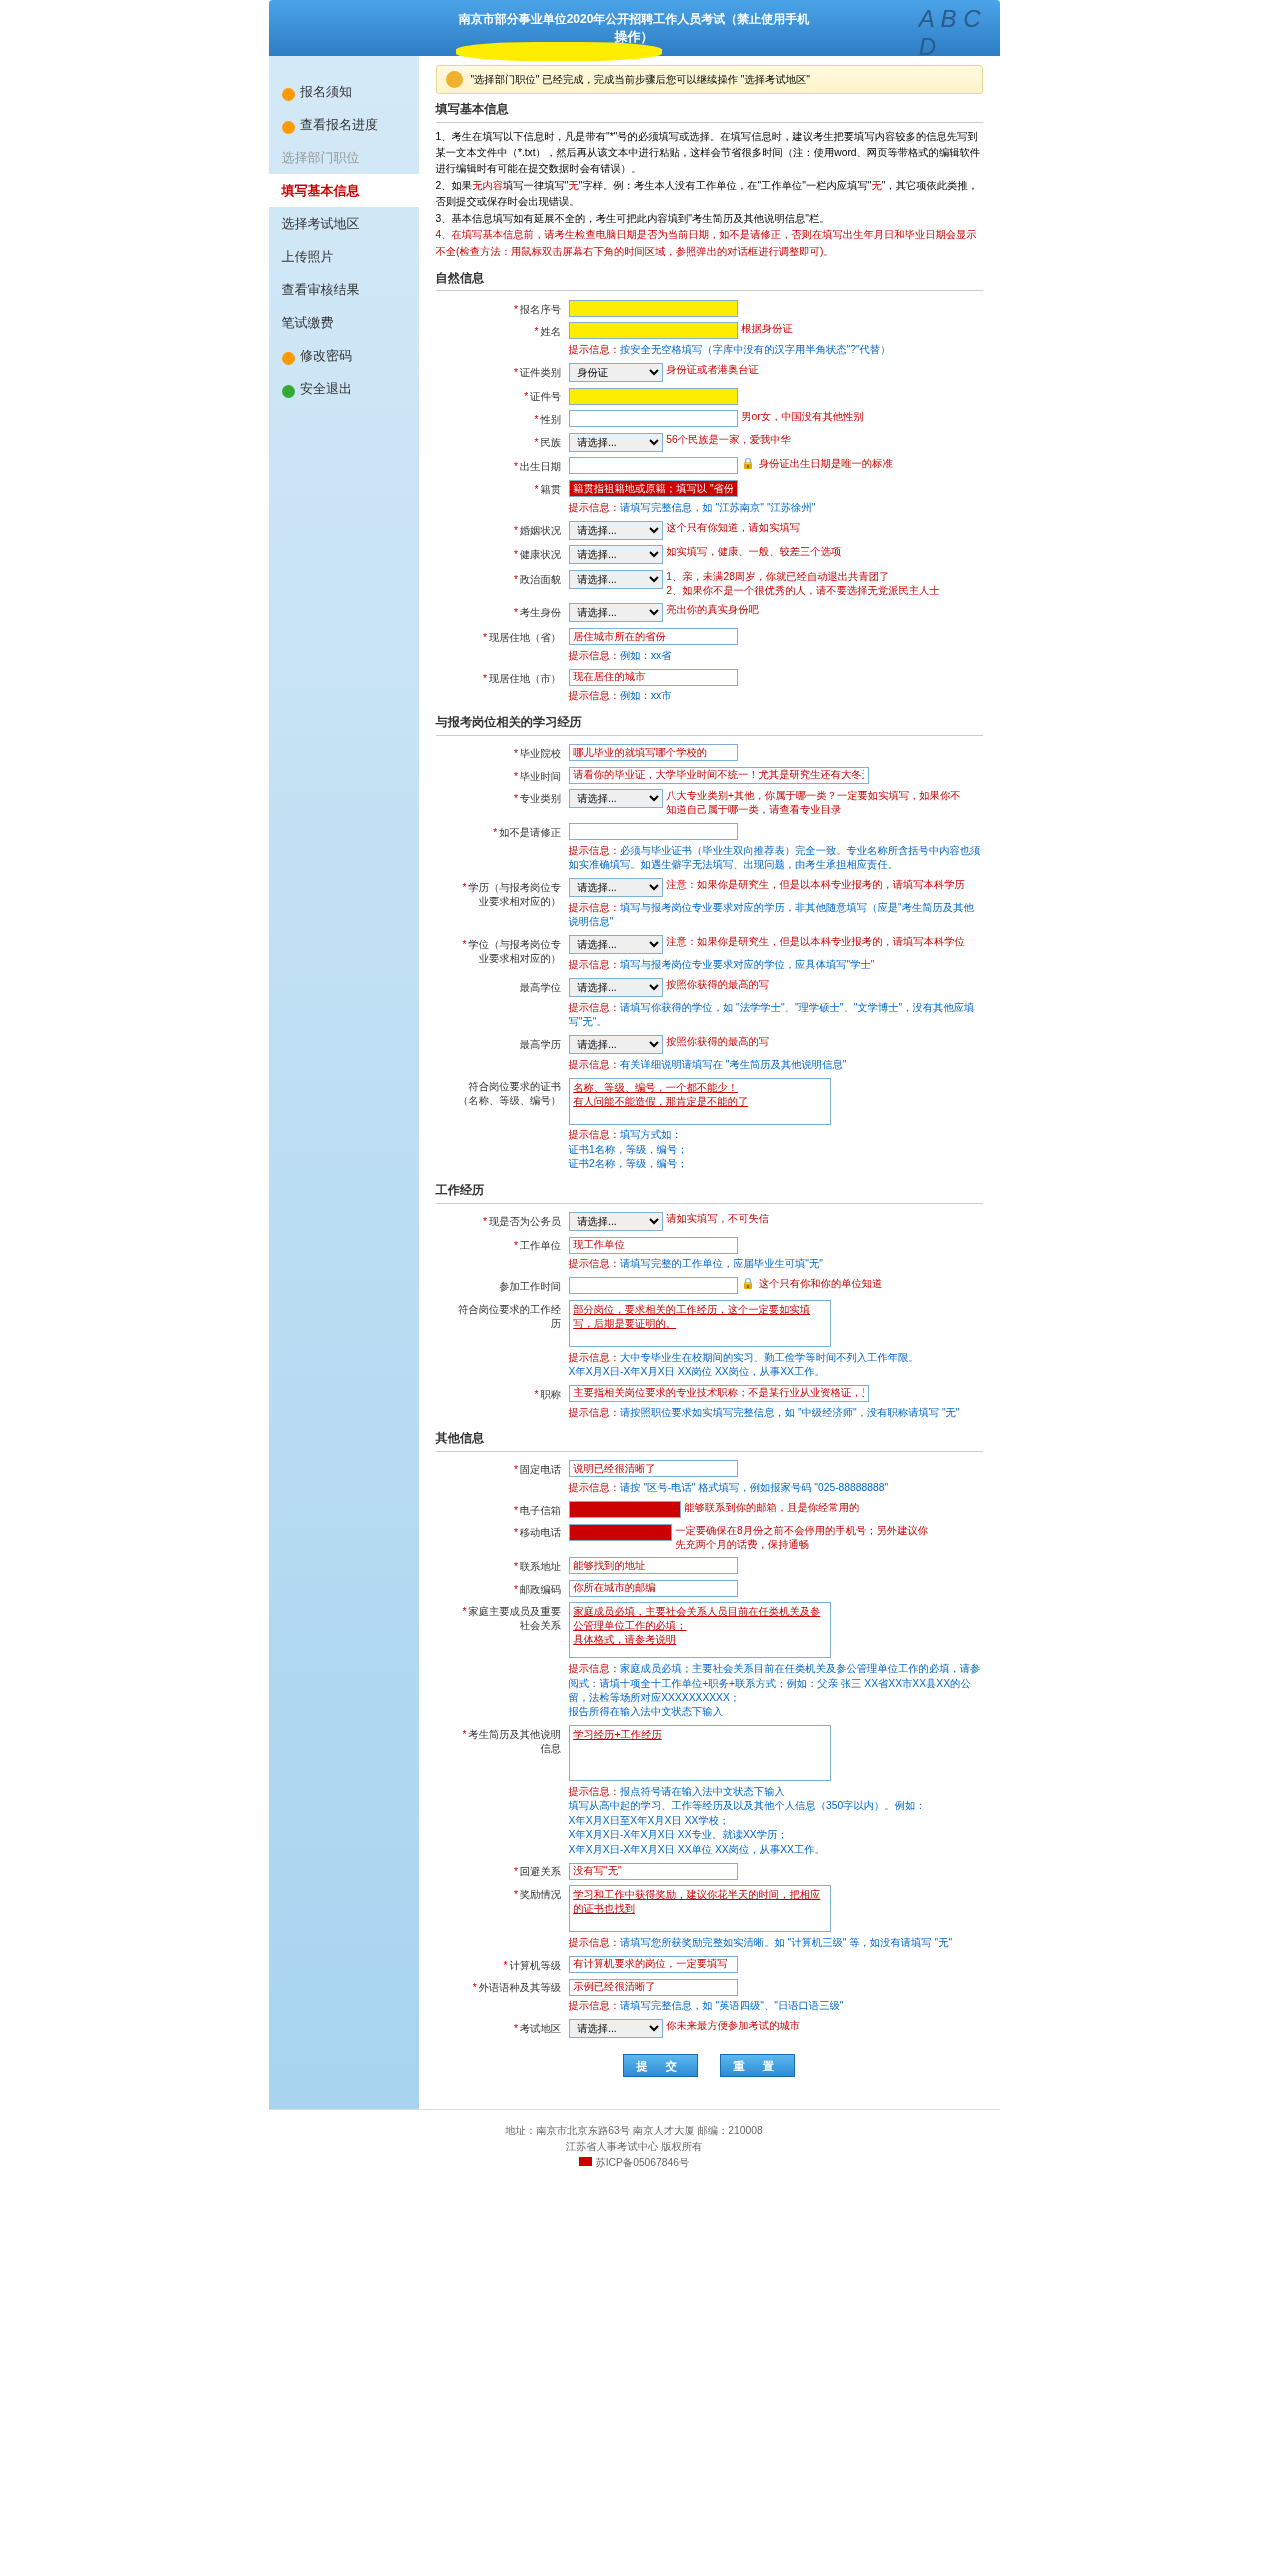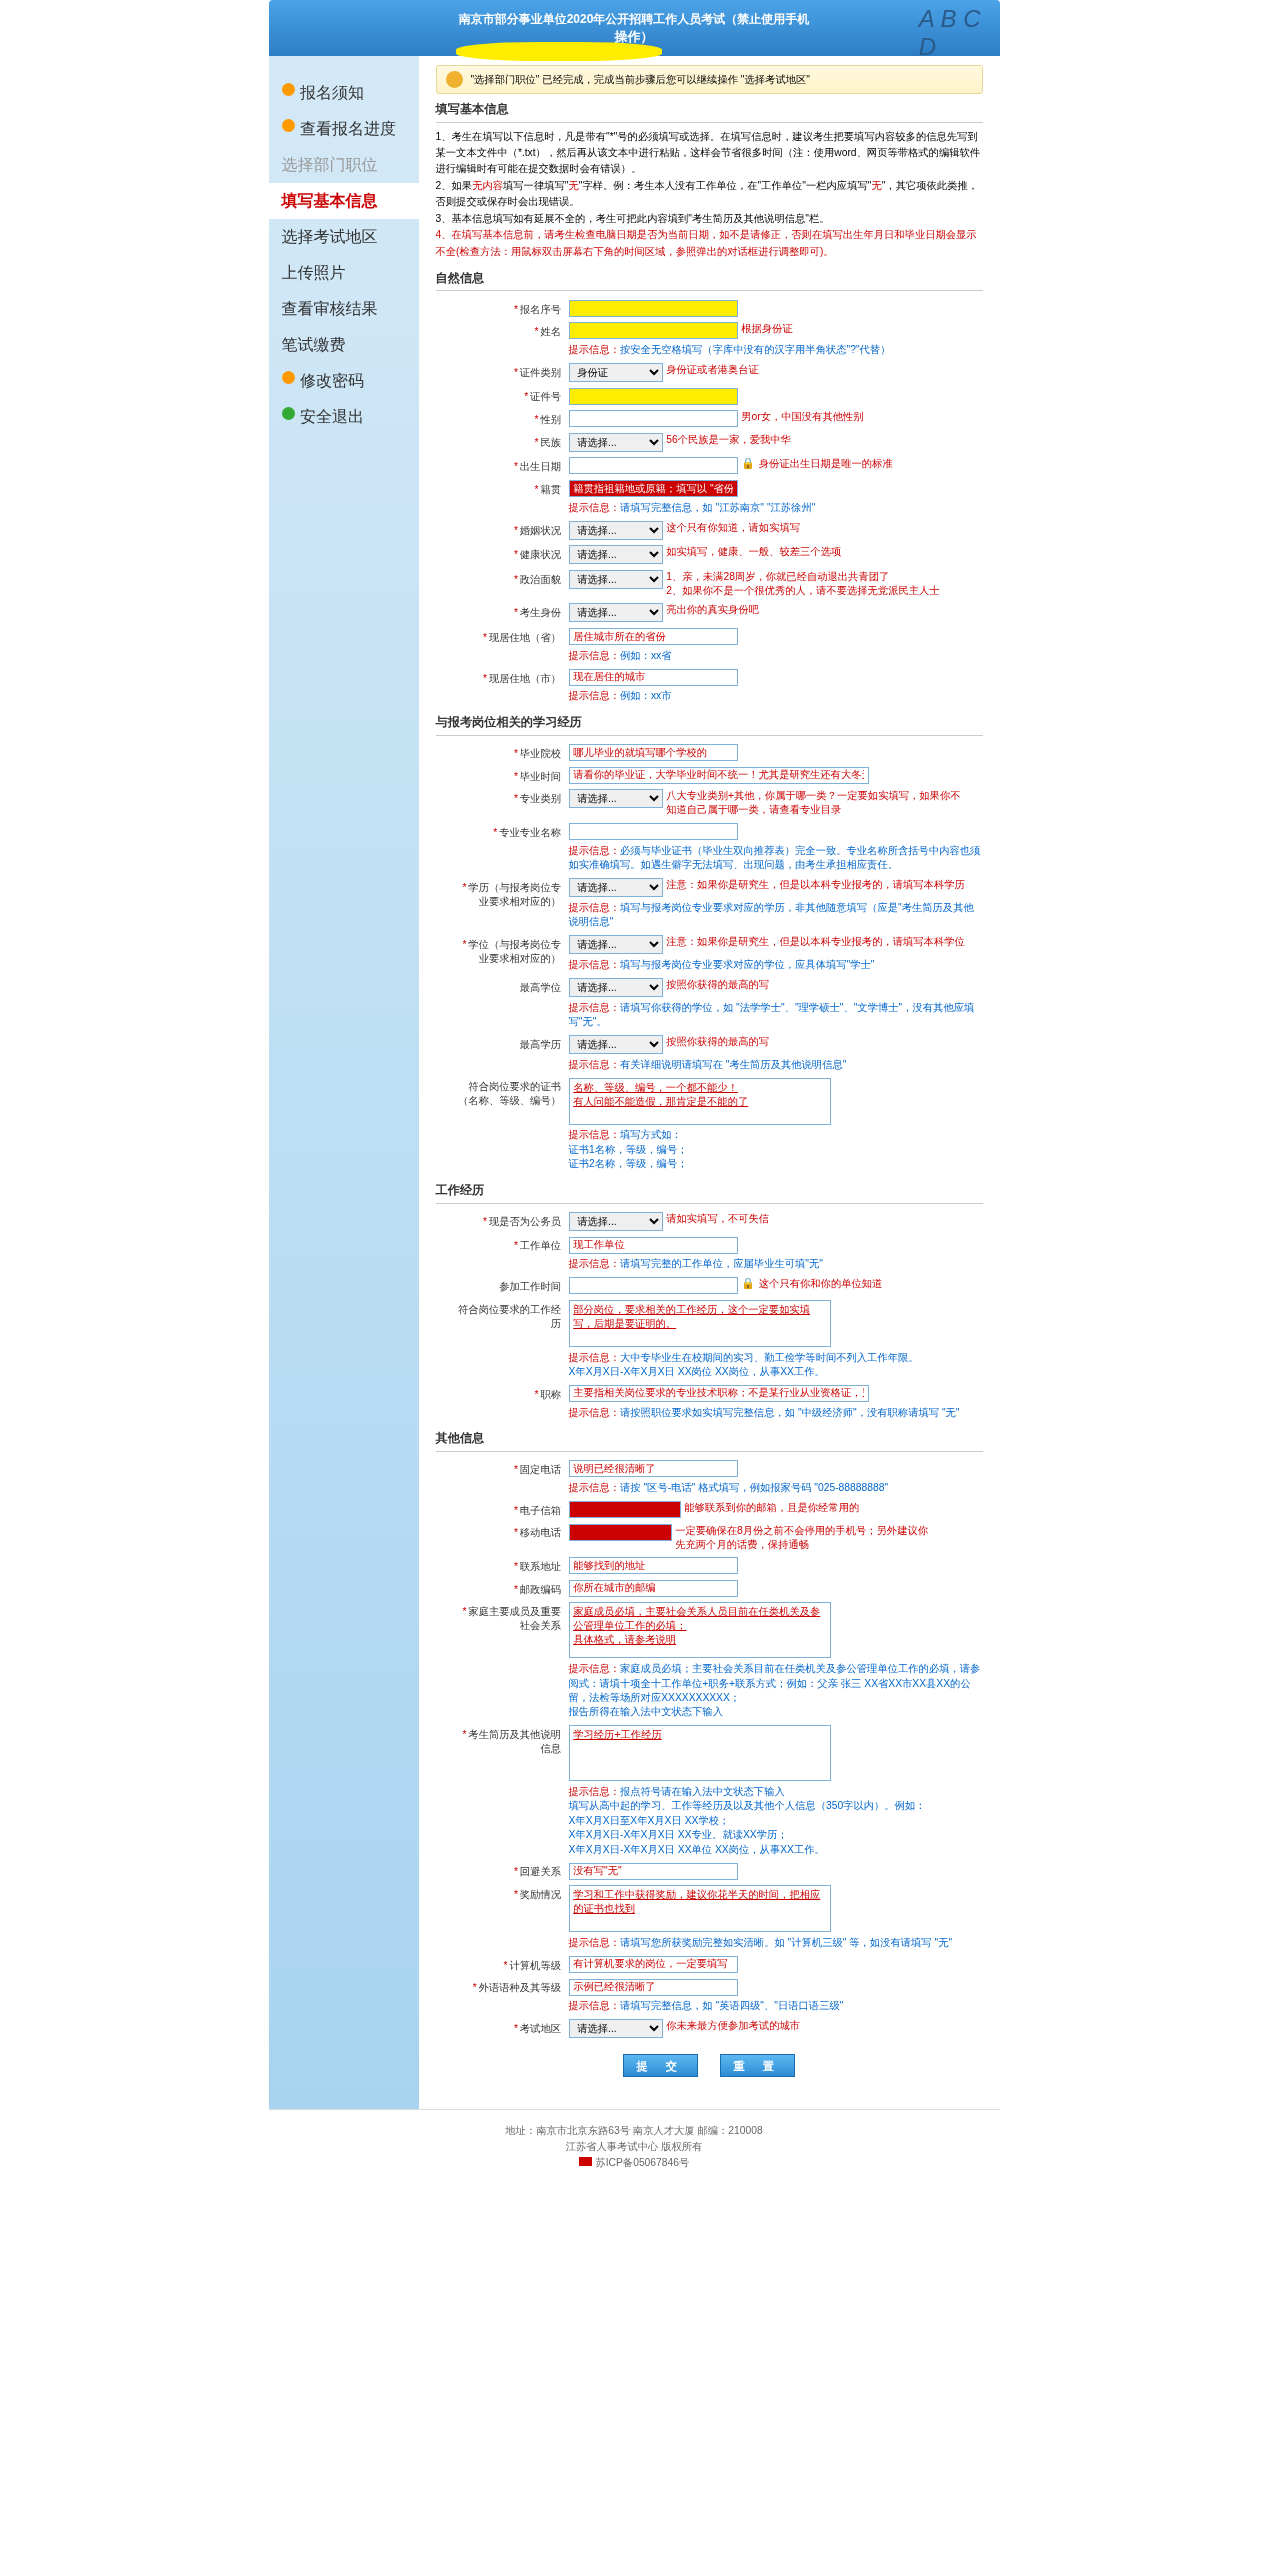--- a/index.html
+++ b/index.html
@@ -5,21 +5,21 @@
 * { margin: 0; padding: 0; box-sizing: border-box; }
 body { font-family: "Microsoft YaHei", SimSun, sans-serif; font-size: 11.2px; background: #fff; }
 .page { width: 731px; margin: 0 auto; }
 .header { height: 56px; background: linear-gradient(to bottom, #4ba3e8, #2d7dc4); position: relative; border-radius: 3.7px 3.7px 0 0; }
 .header-title { color: #fff; font-size: 12px; font-weight: bold; text-align: center; padding-top: 11.2px; }
 .header-sub { color: #fff; font-size: 13px; font-weight: bold; text-align: center; }
 .yellow-blot { position: absolute; left: 187px; bottom: -4.7px; width: 206px; height: 19px; background: #ffed00; border-radius: 40%; }
 .header-deco { position: absolute; right: 19px; top: 4.7px; font-size: 24px; color: #2a5a8a; font-style: italic; }
 .main { display: flex; min-height: 1312px; background: linear-gradient(to bottom, #d4e9f7 0%, #e8f3fb 100%); }
 .sidebar { width: 150px; background: linear-gradient(to bottom, #d4e9f7, #a8d4f0); padding-top: 19px; }
-.side-item { padding: 7.5px 13px; font-size: 16px; color: #333; cursor: pointer; display: flex; align-items: flex-start; gap: 5.6px; }
+.side-item { padding: 7.5px 13px; font-size: 13px; color: #333; cursor: pointer; display: flex; align-items: flex-end; gap: 5.6px; }
 .side-item.active { background: #fff; color: #c00; font-weight: bold; }
 .side-item.muted { color: #999; }
 .side-icon { width: 13px; height: 13px; border-radius: 50%; display: inline-block; }
 .side-icon.orange { background: #f90; }
 .side-icon.green { background: #3a3; }
 .content { flex: 1; background: #fff; padding: 9.4px 17px 19px 17px; }
 .notice-bar { background: linear-gradient(to bottom, #fff9e0, #fef3c9); border: 0.9px solid #e8d898; border-radius: 2.8px; padding: 4.7px 9.4px; font-size: 10.3px; margin-bottom: 7.5px; display: flex; align-items: center; gap: 7.5px; }
 .notice-icon { width: 17px; height: 17px; background: #f0b030; border-radius: 50%; }
 .section-title { font-size: 12.2px; font-weight: bold; color: #333; margin: 7.5px 0 5.6px 0; border-bottom: 0.9px solid #ccc; padding-bottom: 3.7px; }
 .instructions { font-size: 10.3px; line-height: 1.6; margin-bottom: 9.4px; }
@@ -236,21 +236,21 @@
 
       <div class="form-row">
           <div class="form-label"><span class="star">*</span><span>专业类别</span></div>
           <div class="form-field">
             <select><option>请选择...</option></select> 
             <span class="red-text" style="display:inline-block;width:300px">八大专业类别+其他，你属于哪一类？一定要如实填写，如果你不知道自己属于哪一类，请查看专业目录</span>
           </div>
         </div>
 
       <div class="form-row">
-          <div class="form-label"><span class="star">*</span><span>专业专业名称</span></div>
+          <div class="form-label"><span class="star">*</span><span>如不是请修正</span></div>
           <div class="form-field">
             <input type="text" style="">
             <div class="hint"><span class="red-text">提示信息：</span><span>必须与毕业证书（毕业生双向推荐表）完全一致。专业名称所含括号中内容也须如实准确填写。如遇生僻字无法填写、出现问题，由考生承担相应责任。</span></div>
           </div>
         </div>
 
       <div class="form-row">
           <div class="form-label"><span class="star">*</span><span>学历（与报考岗位专业要求相对应的）</span></div>
           <div class="form-field">
             <select><option>请选择...</option></select> 

